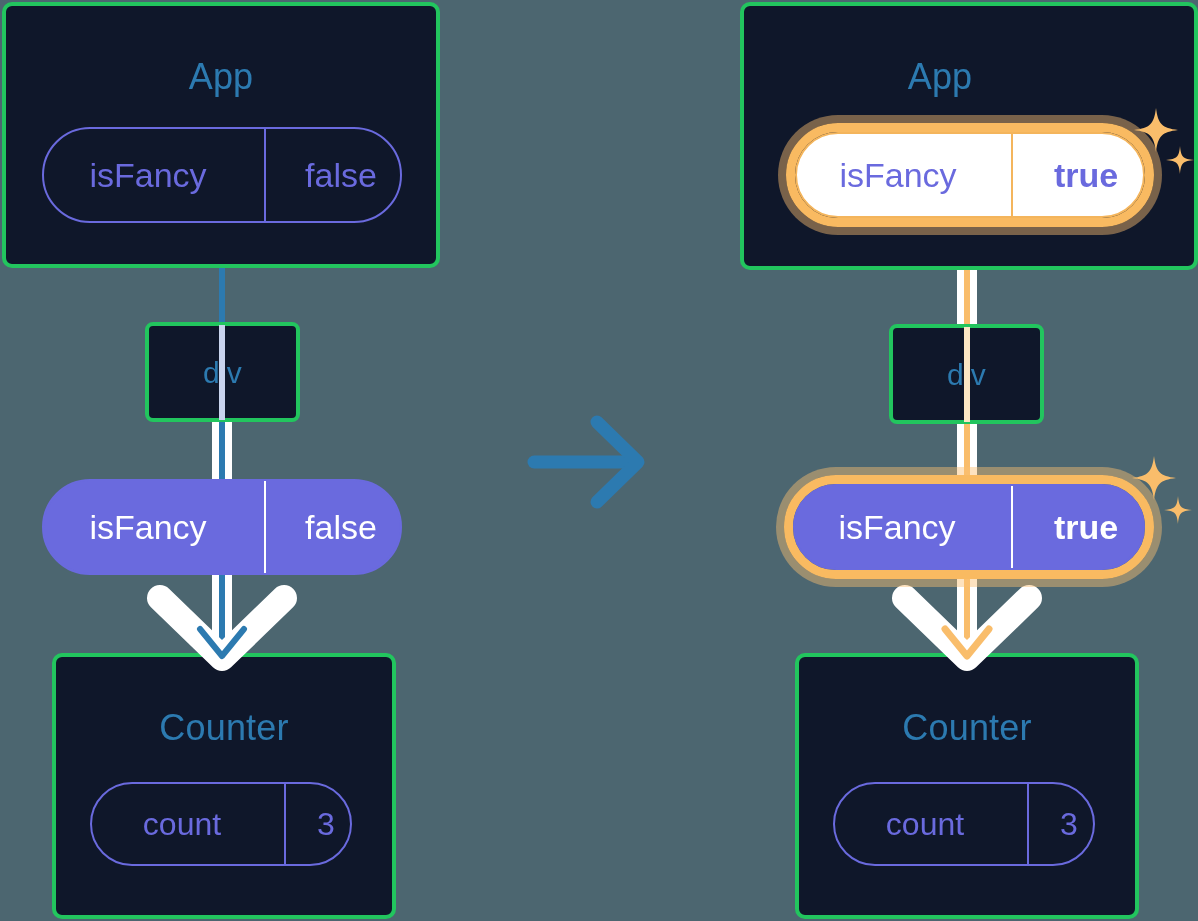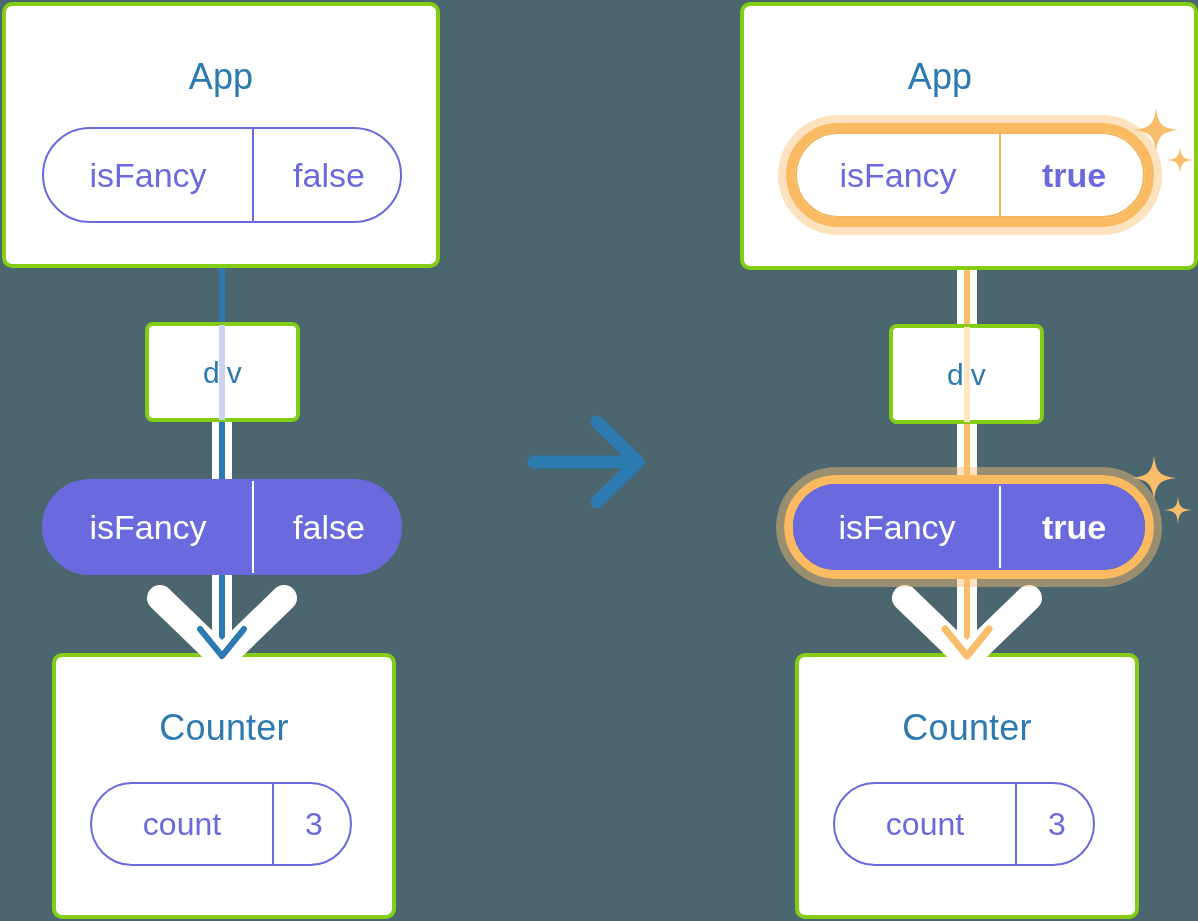--- a/index.html
+++ b/index.html
@@ -8,22 +8,22 @@
     background:#4c6670;
     font-family:"Liberation Sans","DejaVu Sans",sans-serif;
     overflow:hidden;
     position:relative;
   }
   .stage{position:absolute;inset:0;}
 
   
   .box{
     position:absolute;
-    background:#ffffff;
-    border:4px solid #84cc16;
+    background:#0f172a;
+    border:4px solid #22c55e;
     border-radius:10px;
     box-sizing:border-box;
     z-index:3;
   }
   .box.small{border-radius:8px;}
   .box-title{
     position:absolute;
     left:0;right:0;
     text-align:center;
     color:#2c7ab0;
@@ -35,20 +35,21 @@
 
   
   .pill{
     position:absolute;
     box-sizing:border-box;
     display:flex;
     align-items:stretch;
     border-radius:999px;
     overflow:hidden;
     z-index:6;
+    gap:12px;
   }
   .pill-outline{
     border:2px solid #6a6ade;
     background:transparent;
   }
   .pill-outline .pill-cell{color:#6a6ade;}
   .pill-outline .pill-cell.right{border-left:2px solid #6a6ade;}
 
   .pill-solid{
     border:2px solid #6a6ade;

